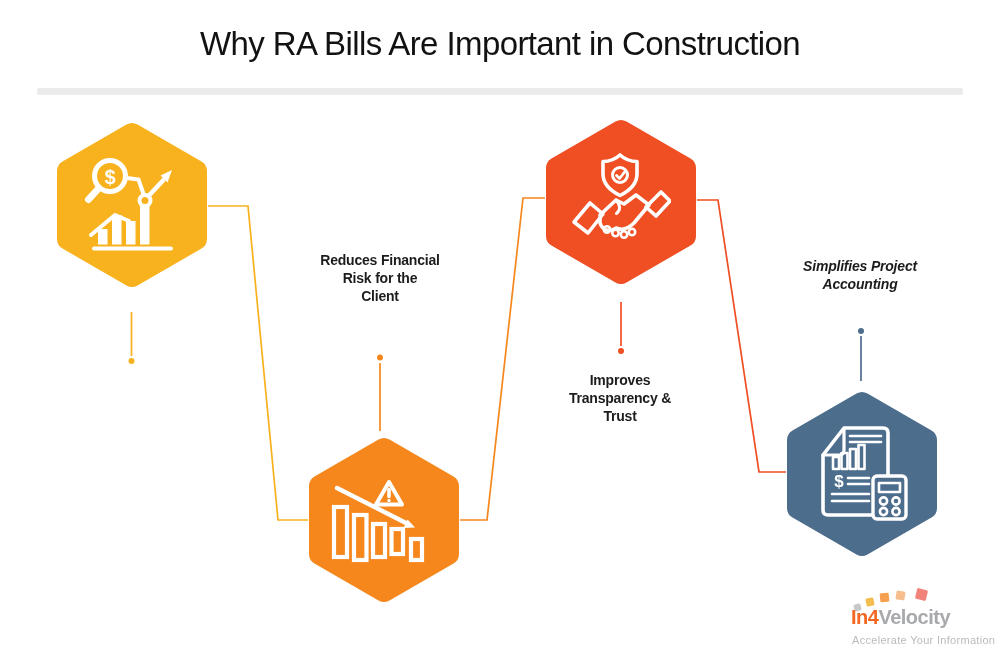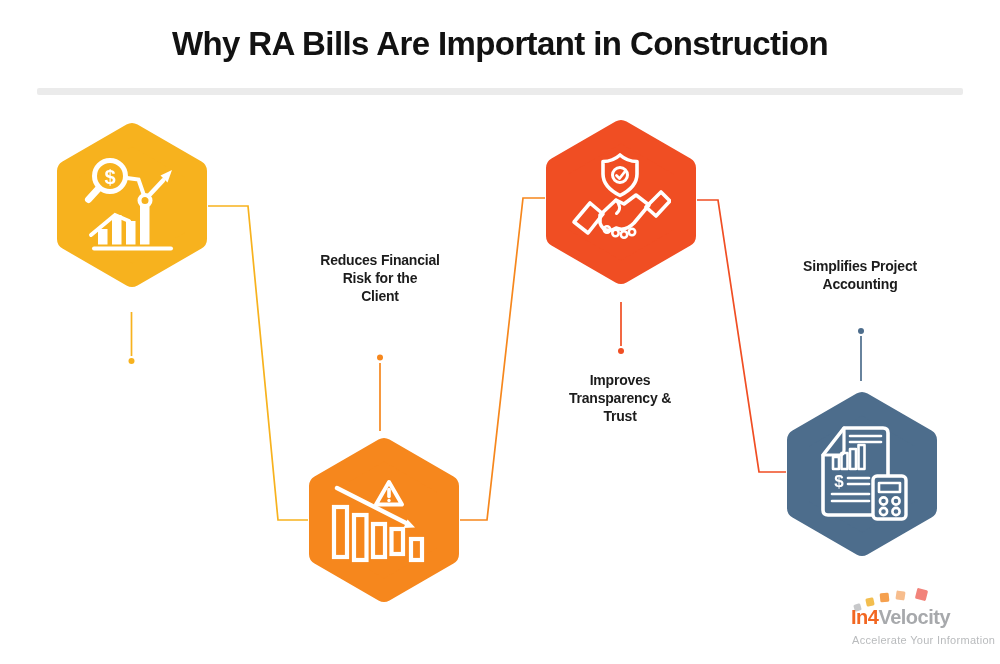--- a/index.html
+++ b/index.html
@@ -3,21 +3,21 @@
 <meta charset="utf-8">
 <style>
   html,body{margin:0;padding:0;background:#fff;}
   .canvas{
     position:relative;width:1000px;height:664px;background:#ffffff;
     font-family:"Liberation Sans", sans-serif;overflow:hidden;
   }
   .overlay{position:absolute;left:0;top:0;width:1000px;height:664px;}
   .page-title{
     position:absolute;left:0;right:0;top:25px;margin:0;text-align:center;
-    font-size:33px;font-weight:bold;color:#121212;letter-spacing:-0.6px;
+    font-size:33px;font-weight:normal;color:#121212;letter-spacing:-0.6px;
   }
   .divider{position:absolute;left:37px;top:88px;width:926px;height:7px;background:#EBEBEB;border-radius:2px;}
   .hex{position:absolute;width:152px;height:166px;}
   .hex svg{position:absolute;left:0;top:0;}
   .icon{position:absolute;}
   .label{
     position:absolute;transform:translateX(-50%);text-align:center;
     font-size:14px;font-weight:bold;line-height:1.28;color:#1c1c1c;
     white-space:pre-line;letter-spacing:-0.2px;
   }
@@ -148,21 +148,21 @@
       <text x="20" y="63" font-size="17" font-weight="bold" fill="#fff" stroke="none" text-anchor="middle">$</text>
     </svg>
   </div>
 
   <div class="label" style="left:380px;top:252px;">Reduces Financial
 Risk for the
 Client</div>
   <div class="label" style="left:620px;top:372px;">Improves
 Transparency &amp;
 Trust</div>
-  <div class="label" style="left:860px;top:258px;">Simplifies Project
+  <div class="label" style="left:860px;top:258px;font-style:italic;">Simplifies Project
 Accounting</div>
 
   <div class="logo">
     <span class="sq" style="left: 9px; top: 16px; width: 7px; height: 7px; transform: rotate(-16deg); background: rgb(199, 200, 202);"></span>
     <span class="sq" style="left: 21px; top: 10px; width: 8px; height: 8px; transform: rotate(-12deg); background: rgb(243, 190, 79);"></span>
     <span class="sq" style="left: 35px; top: 5px; width: 9px; height: 9px; transform: rotate(-6deg); background: rgb(245, 160, 78);"></span>
     <span class="sq" style="left: 51px; top: 3px; width: 9px; height: 9px; transform: rotate(8deg); background: rgb(247, 189, 141);"></span>
     <span class="sq" style="left: 71px; top: 1px; width: 11px; height: 11px; transform: rotate(14deg); background: rgb(242, 131, 122);"></span>
     <div class="brand">
       <span style="color: rgb(242, 103, 34);">In4</span><span style="color: rgb(167, 169, 172);">Velocity</span>

